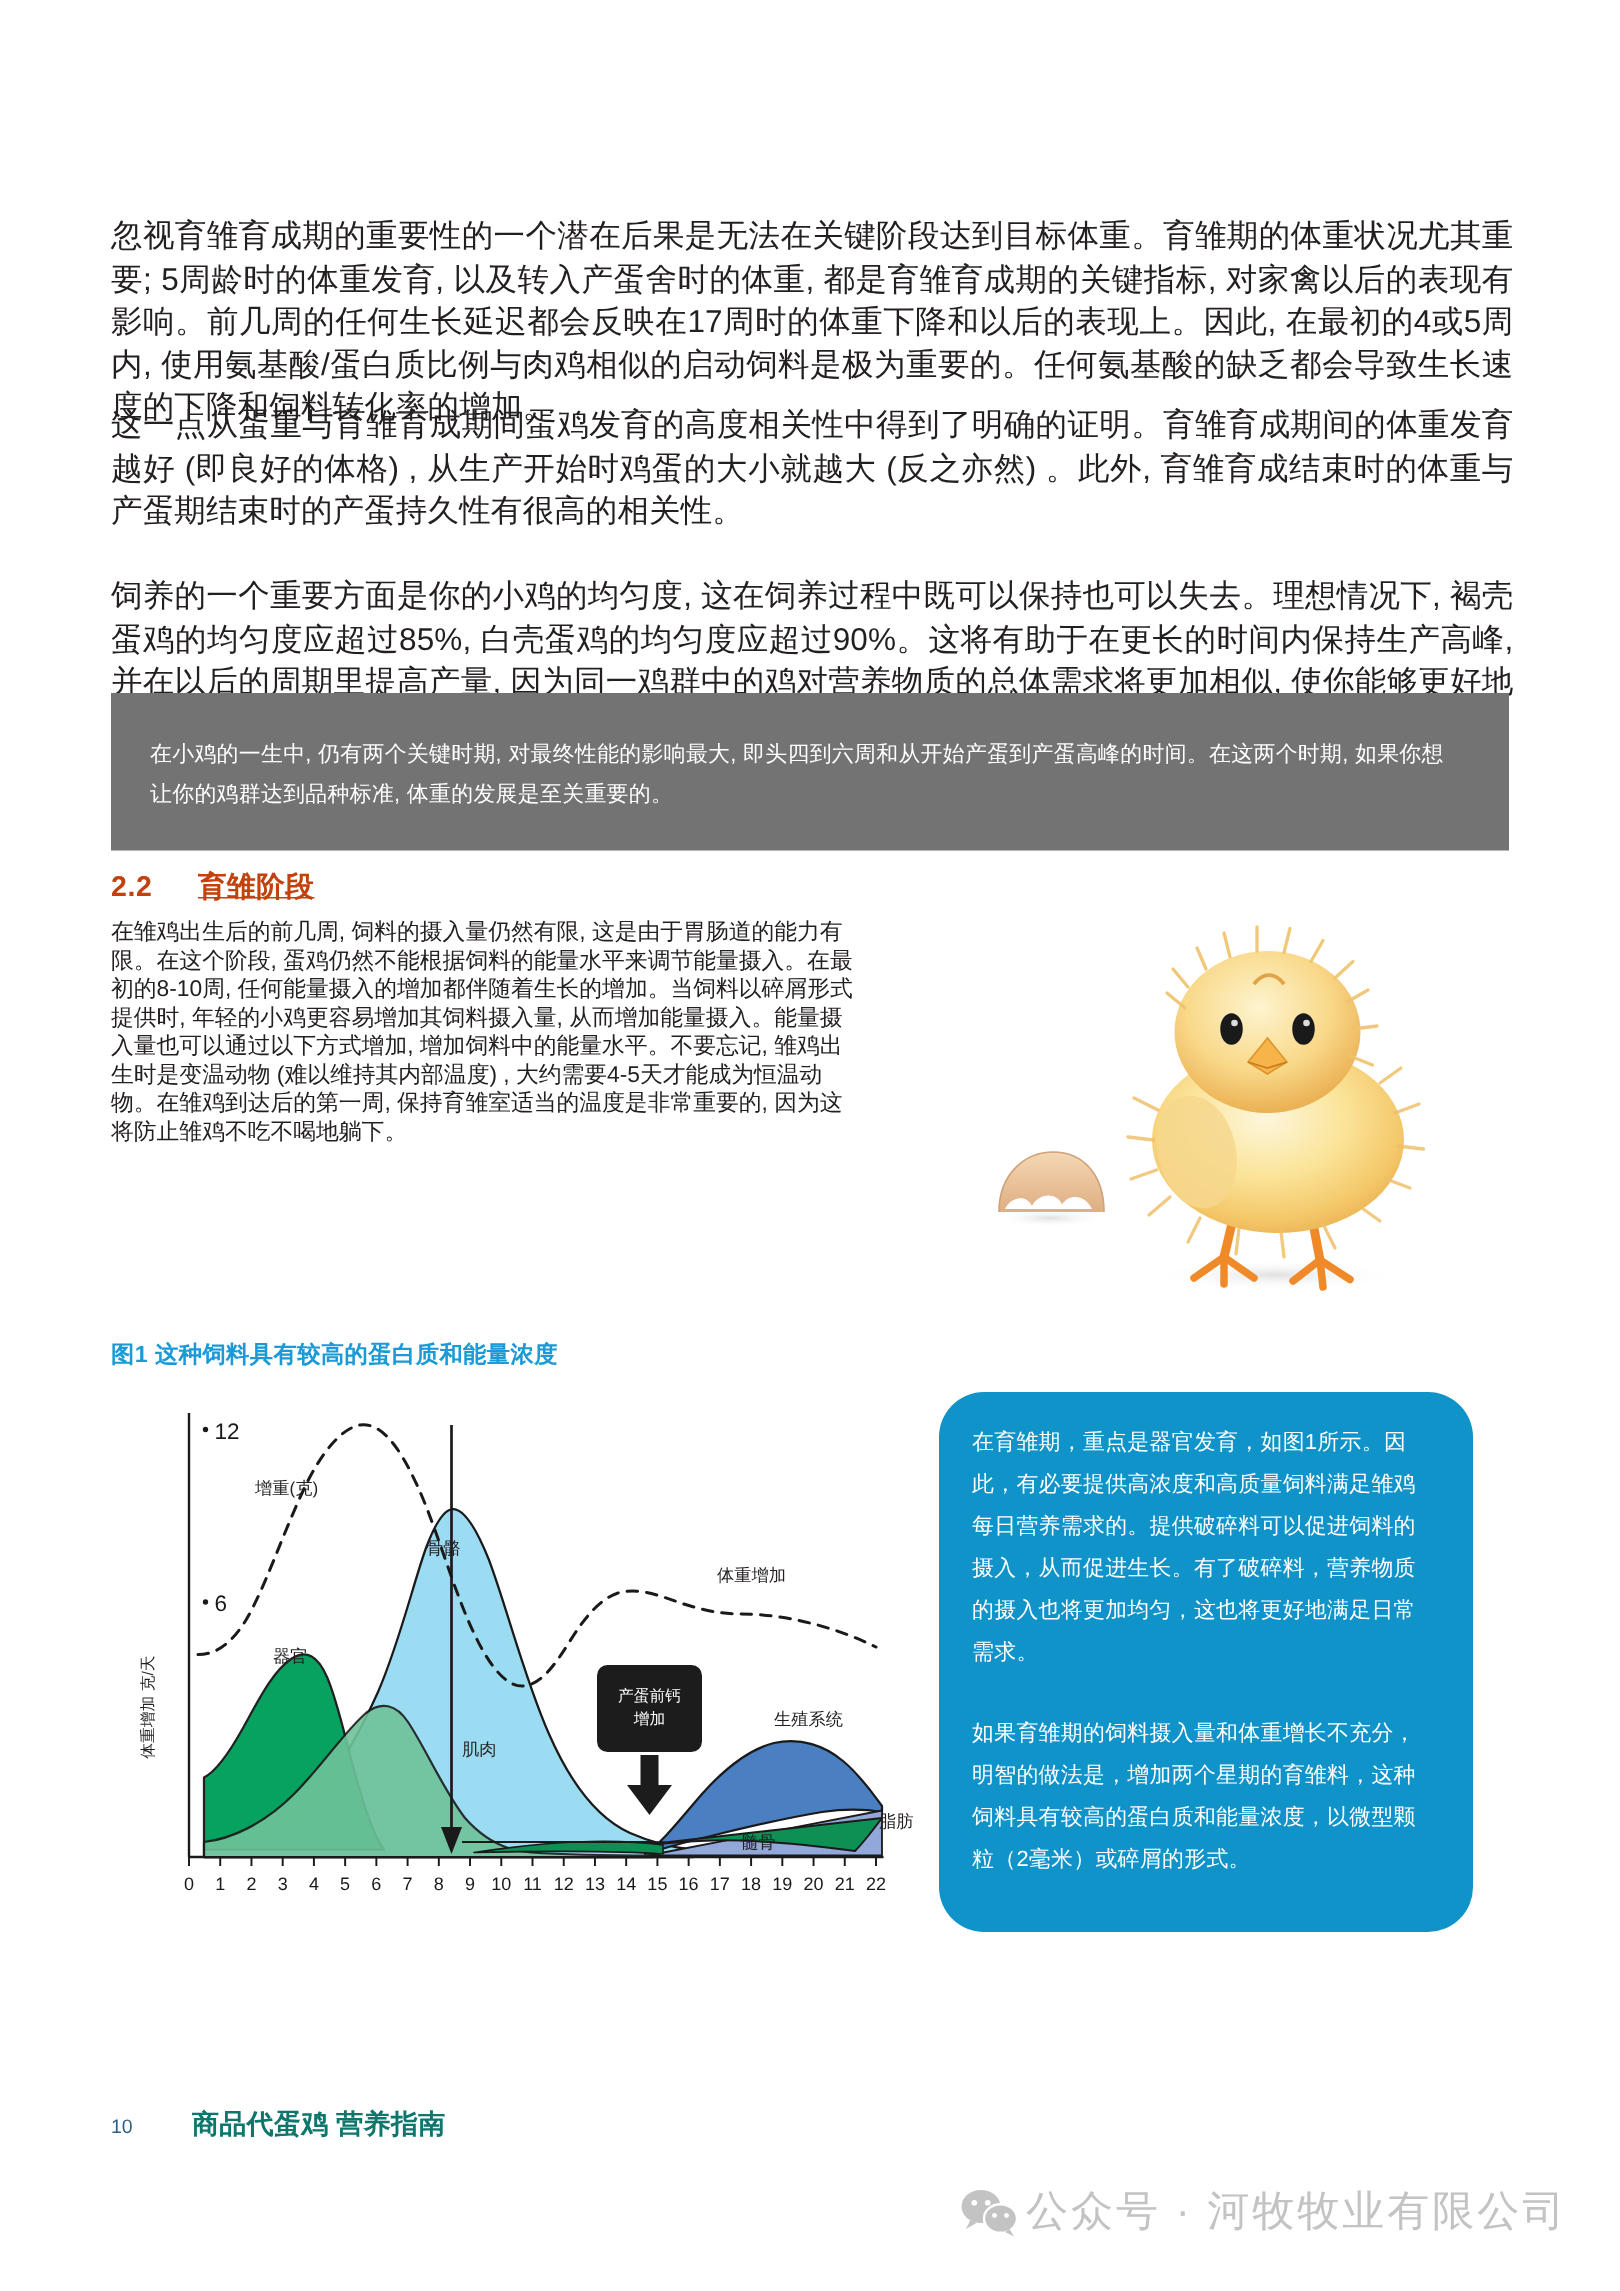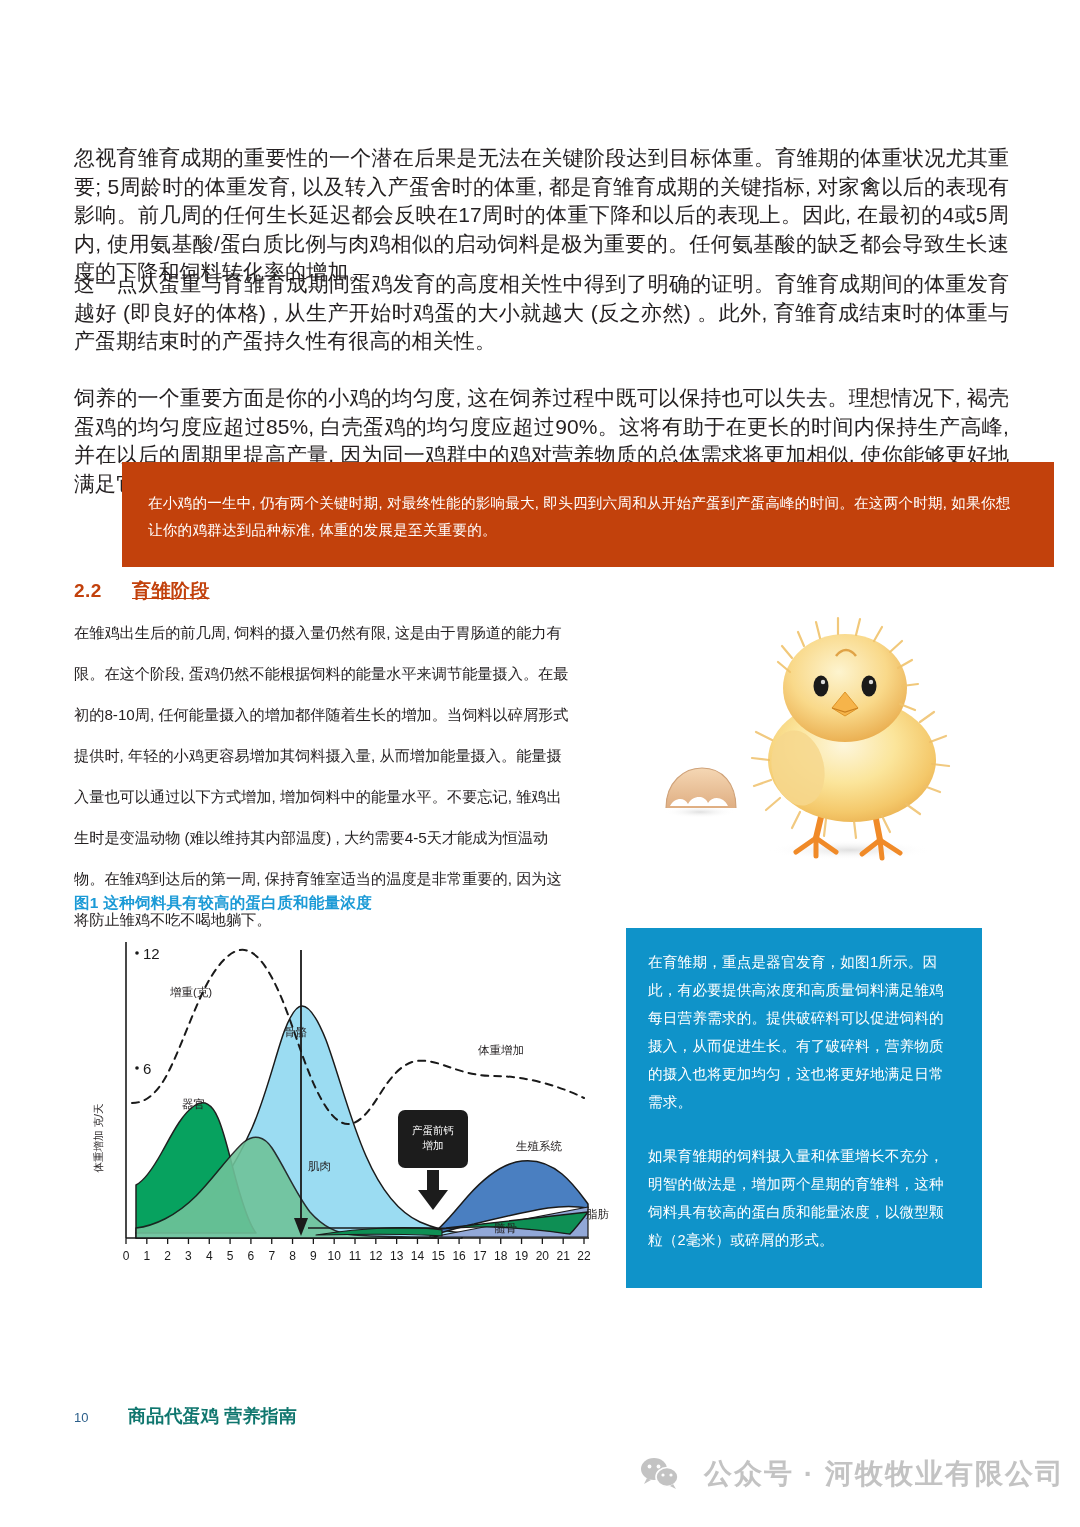--- a/index.html
+++ b/index.html
@@ -31,24 +31,23 @@
     text-align: justify;
     text-justify: inter-ideograph;
   }
   #para1 { left: 74px; top: 144px; width: 935px; }
   #para2 { left: 74px; top: 270px; width: 935px; }
   #para3 { left: 74px; top: 348px; width: 935px; margin-top: 36px; }
 
   
   .callout {
     position: absolute;
-    background: #c2410c;
+    background: #737373;
     color: #ffffff;
     box-sizing: border-box;
-    margin-left: 48px;
   }
   #callout-top {
     left: 74px;
     top: 462px;
     width: 932px;
     height: 105px;
     padding: 28px 34px 0 26px;
   }
   #callout-top .ctext {
     font-size: 14.6px;
@@ -70,21 +69,21 @@
   }
   #section-heading .num { display: inline-block; width: 58px; }
 
   
   #section-body {
     position: absolute;
     left: 74px;
     top: 612px;
     width: 497px;
     font-size: 15.2px;
-    line-height: 41px;
+    line-height: 19px;
     color: #231f20;
   }
 
   
   #chick-photo {
     position: absolute;
     left: 640px;
     top: 600px;
     width: 370px;
     height: 275px;
@@ -117,20 +116,21 @@
   #callout-side {
     position: absolute;
     left: 626px;
     top: 928px;
     width: 356px;
     height: 360px;
     background: #0f93c9;
     color: #ffffff;
     box-sizing: border-box;
     padding: 20px 26px 0 22px;
+    border-radius: 30px;
   }
   #callout-side .sp {
     font-size: 14.6px;
     line-height: 28px;
     letter-spacing: 0.2px;
   }
   #callout-side .sp + .sp { margin-top: 26px; }
 
   
   #footer {
@@ -151,24 +151,23 @@
     font-weight: bold;
     letter-spacing: 0.2px;
   }
 
   
   #watermark {
     position: absolute;
     left: 640px;
     top: 1455px;
     display: flex;
-    align-items: center;
-    gap: 24px;
+    align-items: flex-end;
+    gap: 4px;
     opacity: 1;
-    font-weight: bold;
   }
   #watermark .wm-text {
     font-size: 28px;
     color: #c3c3c3;
     letter-spacing: 2px;
     white-space: nowrap;
   }
 </style>
 </head>
 <body>

